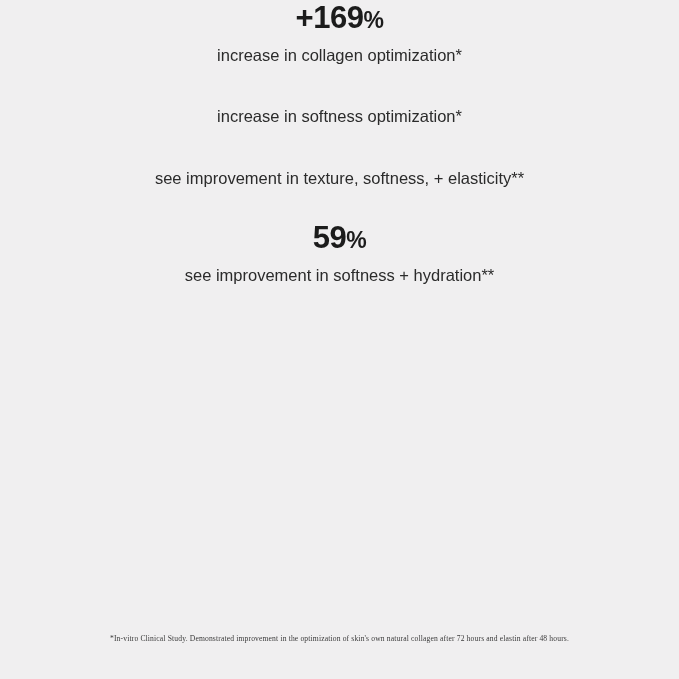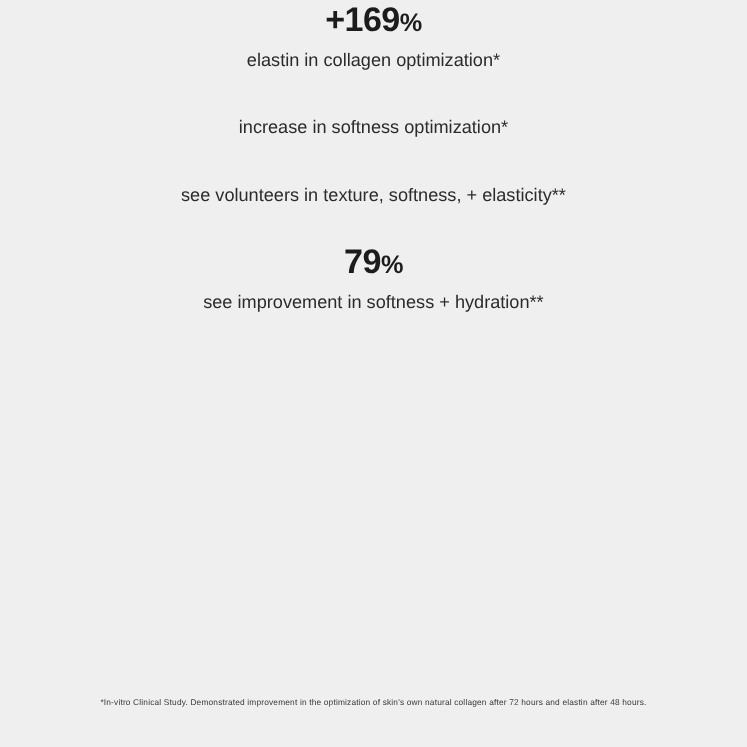--- a/index.html
+++ b/index.html
@@ -50,20 +50,21 @@
     color: #2b2b2b;
     line-height: 1.3;
     font-weight: 400;
   }
   .footnotes {
     position: absolute;
     left: 0;
     right: 0;
     bottom: 34px;
     text-align: center;
+    font-family: Liberation Serif, serif;
   }
   .footnote {
     font-size: 7.6px;
     color: #3a3a3a;
     letter-spacing: 0.15px;
     line-height: 1.4;
   }
   .footnote + .footnote {
     margin-top: 16px;
   }
@@ -72,34 +73,34 @@
 <body>
 
 <div class="page">
 
   <div class="stats">
 
     <div class="stat">
       <div class="stat-value">
         <span class="num">+169</span><span class="pct">%</span>
       </div>
-      <div class="stat-label">elastin in collagen optimization*</div>
+      <div class="stat-label">increase in collagen optimization*</div>
     </div>
 
     <div class="stat">
       <div class="stat-label">increase in softness optimization*</div>
     </div>
 
     <div class="stat">
-      <div class="stat-label">see volunteers in texture, softness, + elasticity**</div>
+      <div class="stat-label">see improvement in texture, softness, + elasticity**</div>
     </div>
 
     <div class="stat">
       <div class="stat-value">
-        <span class="num">79</span><span class="pct">%</span>
+        <span class="num">59</span><span class="pct">%</span>
       </div>
       <div class="stat-label">see improvement in softness + hydration**</div>
     </div>
 
   </div>
 
   <div class="footnotes">
     <div class="footnote">*In-vitro Clinical Study. Demonstrated improvement in the optimization of skin's own natural collagen after 72 hours and elastin after 48 hours.</div>
   </div>
 

